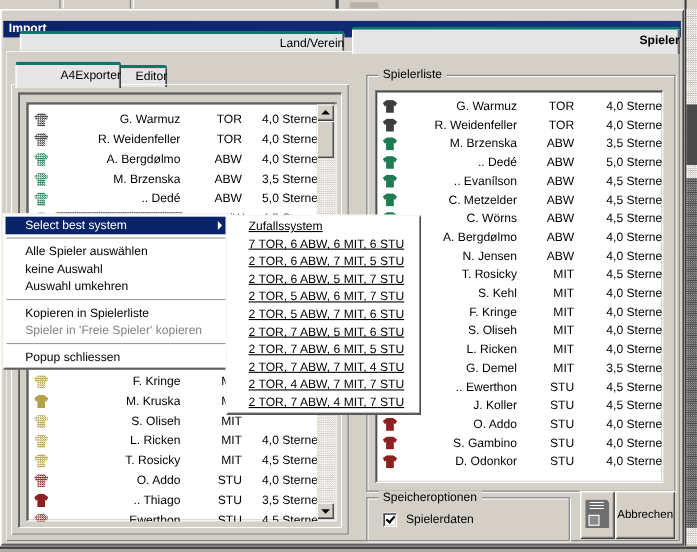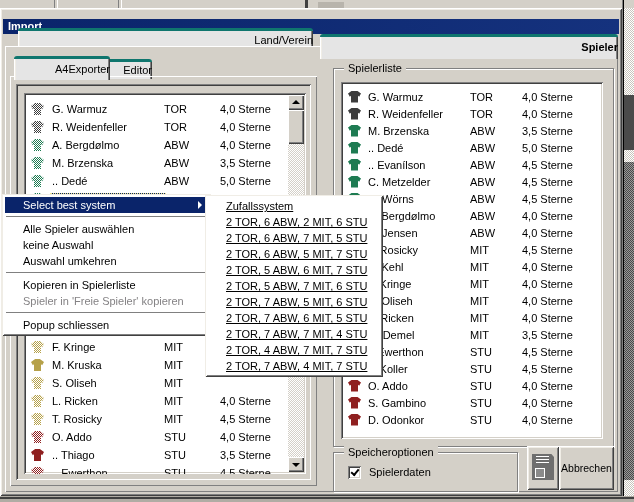--- a/index.html
+++ b/index.html
@@ -13,21 +13,21 @@
   .groupbox{border:1px solid #808080;box-shadow:inset 1px 1px 0 #fff, 1px 1px 0 #fff;background:#d4d0c8;}
   .grouplabel{position:absolute;top:-7px;left:10px;background:#d4d0c8;padding:0 4px;line-height:13px;}
   
   .titlebar{left:3px;top:11px;right:13px;height:15px;background:linear-gradient(90deg,#0a246a,#15327e);}
   .titlebar span{color:#fff;font-weight:bold;padding-left:5px;line-height:15px;display:inline-block;}
   
   .tab{background:#e5e5e5;text-align:right;box-shadow:inset 1px 0 0 #fff,inset -1px 0 0 #404040,inset 2px 0 0 #f0ede6,inset -2px 0 0 #808080;border-top:3px solid #0f766e;border-radius:3px 3px 0 0;}
   .tab .tlabel{display:block;line-height:18px;}
   
   .list{background:#fff;}
-  .prow{display:flex;align-items:center;overflow:hidden;}
+  .prow{display:flex;align-items:center;overflow:hidden;text-align:right;}
   .shirt{flex:0 0 13px;width:13px;height:12px;margin-left:6px;
     clip-path:polygon(32% 0,68% 0,100% 26%,86% 52%,77% 43%,77% 100%,23% 100%,23% 43%,14% 52%,0 26%);}
   .dither{background-image:conic-gradient(#ffffff 0 25%,transparent 0 50%,#ffffff 0 75%,transparent 0)!important;background-size:2px 2px!important;}
   .cell{white-space:nowrap;overflow:hidden;}
   .left-list .name{margin-left:8px;width:112px;}
   .left-list .pos{width:56px;}
   .left-list .stars{flex:1;}
   .right-list .name{margin-left:7px;width:102px;}
   .right-list .pos{width:52px;}
   .right-list .stars{flex:1;}
@@ -87,21 +87,21 @@
 
   <div class="abs raised" style="left:0;top:8px;width:622px;height:488px;background:#d4d0c8;">
 
     <div class="abs titlebar" style="width:616px;">
       <span>Import</span>
     </div>
 
     <div class="abs tab" style="left:18px;top:20px;width:295px;height:19px;">
       <span class="tlabel">Land/Verein</span>
     </div>
-    <div class="abs tab" style="left:320px;top:26px;width:298px;height:22px;z-index:3;font-weight:bold;">
+    <div class="abs tab" style="left:320px;top:16px;width:298px;height:22px;z-index:3;font-weight:bold;">
       <span class="tlabel" style="line-height:21px;">Spieler</span>
     </div>
 
     <div class="abs raised-thin" style="left:5px;top:38px;width:613px;height:446px;background:#d4d0c8;z-index:2;">
 
       <div class="abs tab" style="left:9px;top:10px;width:85px;height:21px;z-index:4;padding-left:11px;">
         <span class="tlabel" style="line-height:20px;">A4Exporter</span>
       </div>
       <div class="abs tab" style="left:95px;top:13px;width:52px;height:17px;">
         <span class="tlabel" style="line-height:16px;">Editor</span>
@@ -367,21 +367,21 @@
       <div class="mitem">Auswahl umkehren</div>
       <div class="msep"></div>
       <div class="mitem">Kopieren in Spielerliste</div>
       <div class="mitem dis">Spieler in 'Freie Spieler' kopieren</div>
       <div class="msep"></div>
       <div class="mitem">Popup schliessen</div>
     </div>
 
   <div class="abs menu" id="subMenu" style="left:205px;top:195px;width:172px;text-decoration:underline;">
       <div class="mitem">Zufallssystem</div>
-      <div class="mitem">2 TOR, 6 ABW, 2 MIT, 6 STU</div>
+      <div class="mitem">7 TOR, 6 ABW, 6 MIT, 6 STU</div>
       <div class="mitem">2 TOR, 6 ABW, 7 MIT, 5 STU</div>
       <div class="mitem">2 TOR, 6 ABW, 5 MIT, 7 STU</div>
       <div class="mitem">2 TOR, 5 ABW, 6 MIT, 7 STU</div>
       <div class="mitem">2 TOR, 5 ABW, 7 MIT, 6 STU</div>
       <div class="mitem">2 TOR, 7 ABW, 5 MIT, 6 STU</div>
       <div class="mitem">2 TOR, 7 ABW, 6 MIT, 5 STU</div>
       <div class="mitem">2 TOR, 7 ABW, 7 MIT, 4 STU</div>
       <div class="mitem">2 TOR, 4 ABW, 7 MIT, 7 STU</div>
       <div class="mitem">2 TOR, 7 ABW, 4 MIT, 7 STU</div>
     </div>

